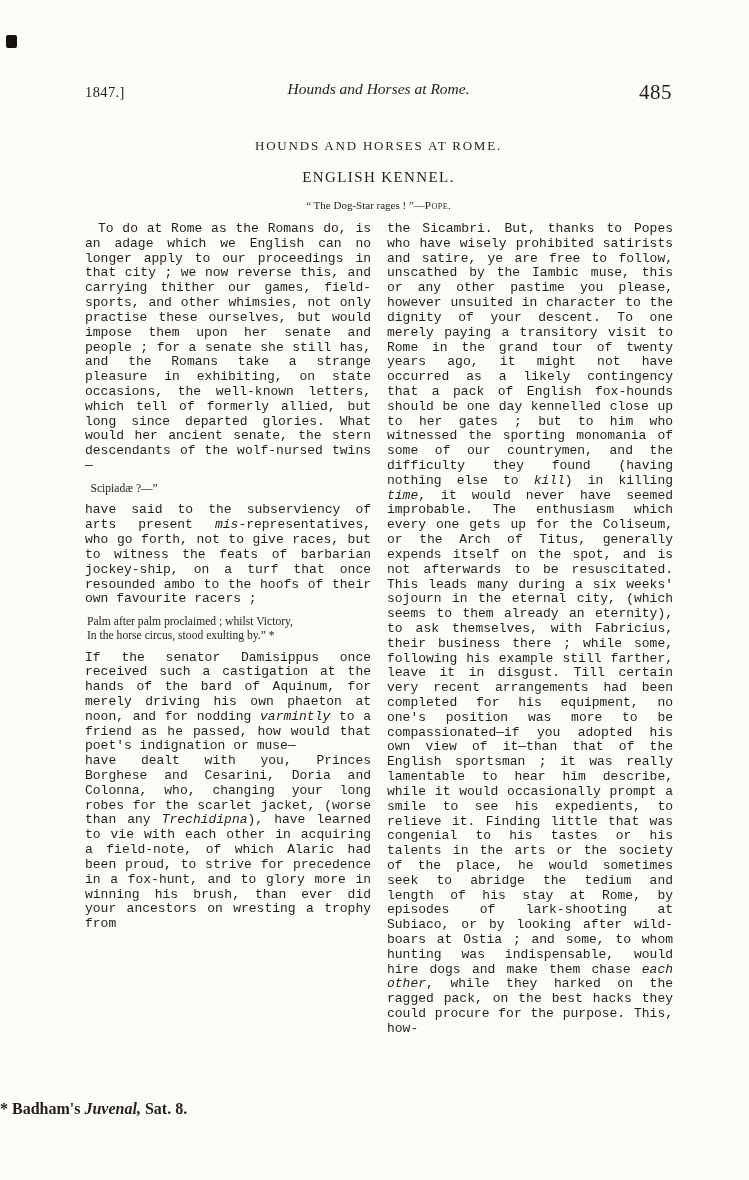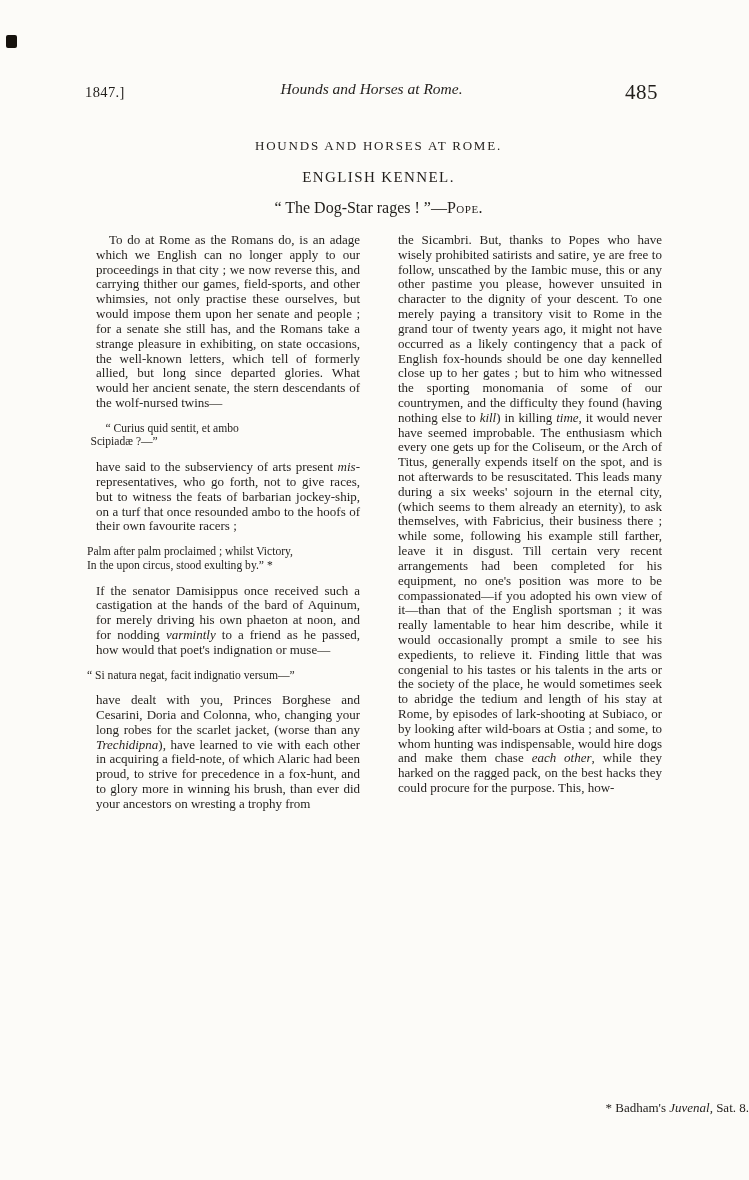--- a/index.html
+++ b/index.html
@@ -18,66 +18,66 @@
   }
   .artifact {
     position: absolute;
     left: 6px; top: 35px;
     width: 11px; height: 13px;
     background: #16120d;
     border-radius: 2px;
   }
   .header {
     position: absolute;
-    top: 80px; left: 85px; right: 91px;
+    top: 80px; left: 85px; right: 77px;
     height: 22px;
     font-size: 15px;
   }
   .header .date { position: absolute; left: 0; top: 4px; font-size: 14.5px; letter-spacing: 0.4px; }
   .header .running { position: absolute; left: 0; right: 0; top: 0; text-align: center; font-style: italic; font-size: 15.5px; }
   .header .pageno { position: absolute; right: 0; top: 0; font-size: 21px; letter-spacing: 0.5px; }
   .front {
     position: absolute;
     top: 138px; left: 85px; right: 77px;
     text-align: center;
   }
   .title { font-size: 13px; letter-spacing: 1.8px; }
   .subtitle { font-size: 15px; letter-spacing: 1.4px; margin-top: 15px; }
-  .epigraph { font-size: 16px; margin-top: 13px; }
+  .epigraph { font-size: 11px; margin-top: 13px; }
   .sc { font-variant: small-caps; letter-spacing: 0.5px; }
   .it { font-style: italic; }
   .columns {
     position: absolute;
     top: 222px; left: 85px;
     width: 588px;
     display: flex;
     gap: 16px;
   }
   .col {
     width: 286px;
     font-size: 13px;
     line-height: 1.14;
     text-align: justify;
   }
-  .block.para { margin: 11px; }
+  .block.para { margin: 0; font-family: Liberation Mono, monospace; }
   .block.para.indent { text-indent: 13px; }
   .block.verse {
     font-size: 11.6px;
     line-height: 1.18;
     margin: 8px 0 8px 2px;
     text-align: left;
   }
   .vline { white-space: normal; }
   .footnote {
     position: absolute;
     left: 0; right: 0;
     top: 1100px;
-    text-align: right;
-    font-size: 13px;
-    font-weight: normal;
+    text-align: left;
+    font-size: 16px;
+    font-weight: bold;
   }
 </style>
 </head>
 <body>
 
 <div class="page">
 
   <div class="artifact"></div>
 
   <div class="header">
@@ -89,32 +89,28 @@
   <div class="front">
     <div class="title">HOUNDS AND HORSES AT ROME.</div>
     <div class="subtitle">ENGLISH KENNEL.</div>
     <div class="epigraph"><span>“ The Dog-Star rages ! ”—</span><span class="sc">Pope</span><span>.</span></div>
   </div>
 
   <div class="columns">
     <div class="col">
         <div class="block para indent"><span>To do at Rome as the Romans do, is an adage which we English can no longer apply to our proceedings in that city ; we now reverse this, and carrying thither our games, field-sports, and other whimsies, not only practise these ourselves, but would impose them upon her senate and people ; for a senate she still has, and the Romans take a strange pleasure in exhibiting, on state occasions, the well-known letters, which tell of formerly allied, but long since departed glories.  What would her ancient senate, the stern descendants of the wolf-nursed twins—</span></div>
         <div class="block verse">
-          <div class="vline" style="padding-left: 1.6em;"><span>“ Curius quid sentit, et ambo</span></div>
           <div class="vline" style="padding-left: 0.3em;"><span>Scipiadæ ?—”</span></div>
         </div>
         <div class="block para"><span>have said to the subserviency of arts present </span><span class="it">mis</span><span>-representatives, who go forth, not to give races, but to witness the feats of barbarian jockey-ship, on a turf that once resounded ambo to the hoofs of their own favourite racers ;</span></div>
         <div class="block verse">
           <div class="vline"><span>Palm after palm proclaimed ; whilst Victory,</span></div>
-          <div class="vline"><span>In the upon circus, stood exulting by.” *</span></div>
+          <div class="vline"><span>In the horse circus, stood exulting by.” *</span></div>
         </div>
         <div class="block para"><span>If the senator Damisippus once received such a castigation at the hands of the bard of Aquinum, for merely driving his own phaeton at noon, and for nodding </span><span class="it">varmintly</span><span> to a friend as he passed, how would that poet's indignation or muse—</span></div>
-        <div class="block verse">
-          <div class="vline"><span>“ Si natura negat, facit indignatio versum—”</span></div>
-        </div>
         <div class="block para"><span>have dealt with you, Princes Borghese and Cesarini, Doria and Colonna, who, changing your long robes for the scarlet jacket, (worse than any </span><span class="it">Trechidipna</span><span>), have learned to vie with each other in acquiring a field-note, of which Alaric had been proud, to strive for precedence in a fox-hunt, and to glory more in winning his brush, than ever did your ancestors on wresting a trophy from</span></div>
       </div>
     <div class="col">
         <div class="block para"><span>the Sicambri.  But, thanks to Popes who have wisely prohibited satirists and satire, ye are free to follow, unscathed by the Iambic muse, this or any other pastime you please, however unsuited in character to the dignity of your descent.  To one merely paying a transitory visit to Rome in the grand tour of twenty years ago, it might not have occurred as a likely contingency that a pack of English fox-hounds should be one day kennelled close up to her gates ; but to him who witnessed the sporting monomania of some of our countrymen, and the difficulty they found (having nothing else to </span><span class="it">kill</span><span>) in killing </span><span class="it">time</span><span>, it would never have seemed improbable.  The enthusiasm which every one gets up for the Coliseum, or the Arch of Titus, generally expends itself on the spot, and is not afterwards to be resuscitated.  This leads many during a six weeks' sojourn in the eternal city, (which seems to them already an eternity), to ask themselves, with Fabricius, their business there ; while some, following his example still farther, leave it in disgust.  Till certain very recent arrangements had been completed for his equipment, no one's position was more to be compassionated—if you adopted his own view of it—than that of the English sportsman ; it was really lamentable to hear him describe, while it would occasionally prompt a smile to see his expedients, to relieve it.  Finding little that was congenial to his tastes or his talents in the arts or the society of the place, he would sometimes seek to abridge the tedium and length of his stay at Rome, by episodes of lark-shooting at Subiaco, or by looking after wild-boars at Ostia ; and some, to whom hunting was indispensable, would hire dogs and make them chase </span><span class="it">each other</span><span>, while they harked on the ragged pack, on the best hacks they could procure for the purpose.  This, how-</span></div>
       </div>
   </div>
 
   <div class="footnote"><span>* Badham's </span><span class="it">Juvenal,</span><span> Sat. 8.</span></div>
 
 </div>

